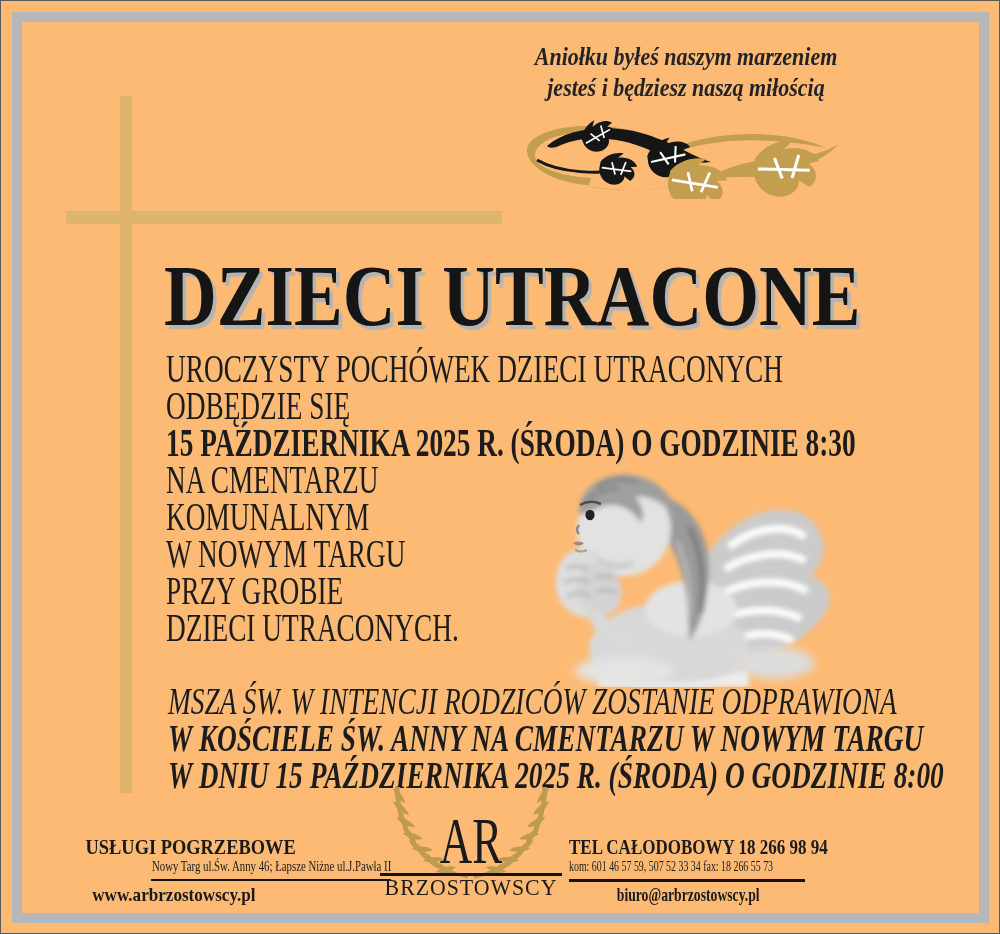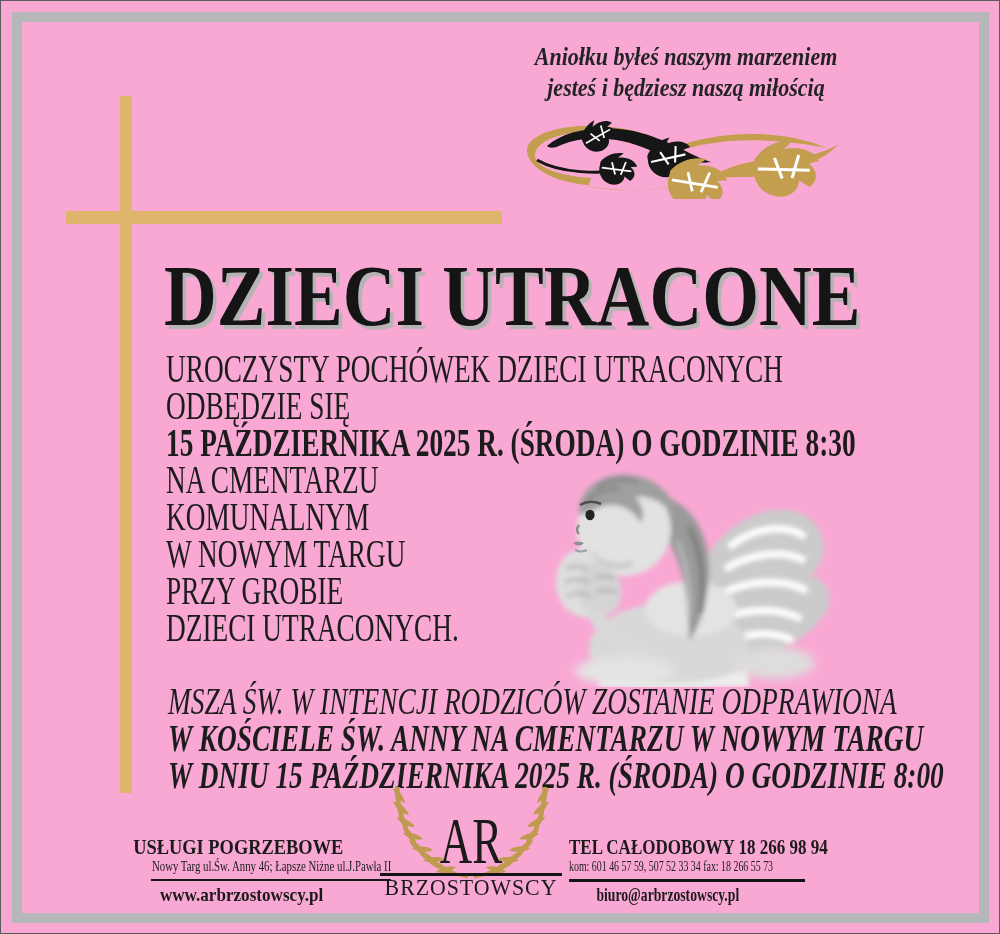--- a/index.html
+++ b/index.html
@@ -1,17 +1,17 @@
 <!DOCTYPE html>
 <html><head>
 <meta charset="utf-8">
 <style>
   html,body{margin:0;padding:0;background:#e8e8e8;}
   .page{
-    position:relative; width:1000px; height:934px; background:#f9a8d4;
+    position:relative; width:1000px; height:934px; background:#fdba74;
     border:1px solid #595a5c; box-sizing:border-box; overflow:hidden;
     font-family:"Liberation Serif", serif; color:#1a1a1a;
   }
   .frame{
     position:absolute; left:11px; top:11px; right:10px; bottom:10px;
     border:10px solid #b5b7b9;
   }
   
   .cross-v{position:absolute; left:119px; top:95px; width:12px; height:697px; background:#dfb46d;}
   .cross-h{position:absolute; left:65px; top:210px; width:436px; height:13px; background:#dfb46d;}
@@ -40,38 +40,38 @@
   
   .angel{position:absolute; left:538px; top:456px; width:295px; height:230px;}
   
   .mass{
     position:absolute; left:167px; top:682px;
     font-style:italic; font-size:38px; line-height:37px; white-space:nowrap; color:#1c1c1c;
     transform:scaleX(0.72); transform-origin:left top;
   }
   .mass .b{font-weight:700;}
   
-  .f-left{position:absolute; left:58px; top:836px; width:332px; text-align:center;}
+  .f-left{position:absolute; left:58px; top:836px; width:332px; text-align:left;}
   .f-title{font-weight:700; font-size:20px; line-height:20px; white-space:nowrap;
            transform:scaleX(0.92); transform-origin:right top;}
   .f-addr{font-size:15px; line-height:17px; margin-top:1px; white-space:nowrap;
           transform:scaleX(0.72); transform-origin:right top;}
   .f-line{width:240px; height:2px; background:#141414; margin:4px 0 4px auto;}
   .f-web{font-weight:700; font-size:19px; line-height:20px; white-space:nowrap;
          transform:scaleX(0.9); transform-origin:right top;}
   .f-logo{position:absolute; left:379px; top:786px; width:182px; height:125px;}
   .laurel{position:absolute; left:0; top:0; width:182px; height:92px;}
   .f-ar{position:absolute; left:0; top:21px; width:100%; text-align:center;
         font-size:66px; line-height:66px; color:#1a1a1a; white-space:nowrap;
         transform:scaleX(0.68); transform-origin:center top;}
   .f-logo-line{position:absolute; left:0; right:0; top:86px; height:2.5px; background:#141414;}
   .f-name{position:absolute; left:0; top:89px; width:100%; text-align:center;
           font-size:23px; line-height:24px; letter-spacing:1px; white-space:nowrap;
           transform:scaleX(0.95); transform-origin:center top;}
-  .f-right{position:absolute; left:568px; top:836px; width:262px; text-align:center;}
+  .f-right{position:absolute; left:568px; top:836px; width:262px; text-align:right;}
   .f-phone{font-weight:700; font-size:20px; line-height:20px; white-space:nowrap;
            transform:scaleX(0.85); transform-origin:left top;}
   .f-mobile{font-size:15px; line-height:17px; margin-top:1px; white-space:nowrap;
             transform:scaleX(0.66); transform-origin:left top;}
   .f-line2{width:236px; height:2.5px; background:#141414; margin:4px 0 3px 0;}
   .f-email{font-weight:700; font-size:19px; line-height:20px; margin-left:7px; white-space:nowrap;
            transform:scaleX(0.72); transform-origin:left top;}
 </style>
 </head>
 <body>

